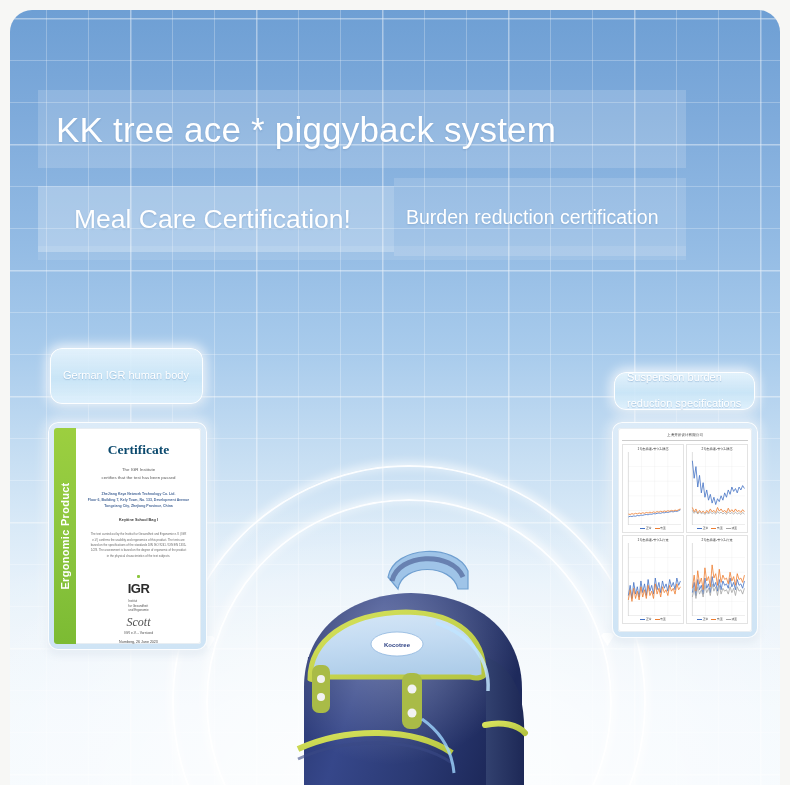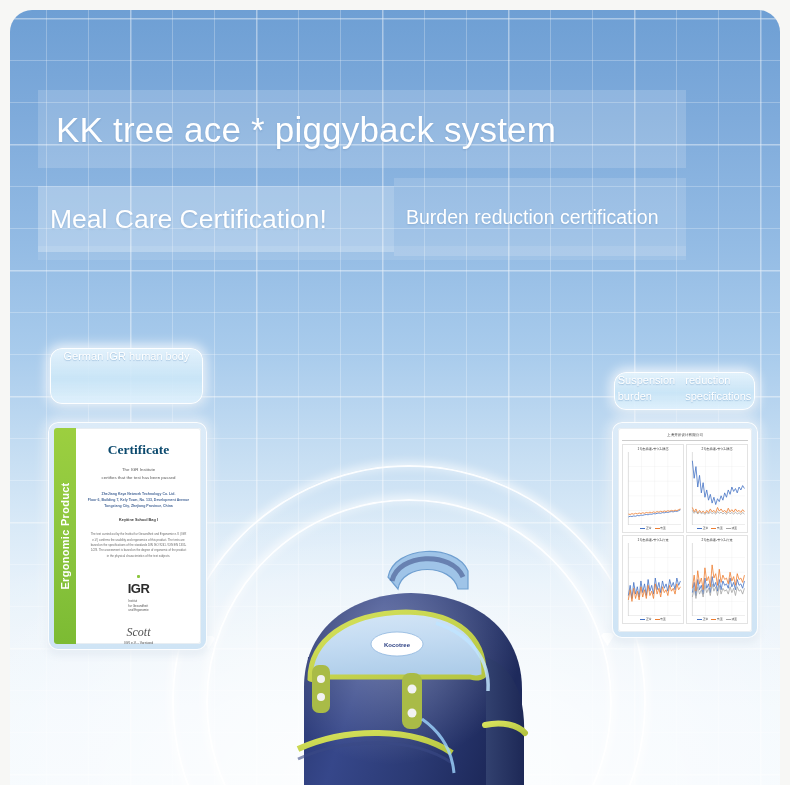--- a/index.html
+++ b/index.html
@@ -73,21 +73,21 @@
     color:#ffffff;font-size:19.5px;line-height:1.38;padding-left:12px;
     text-shadow:0 1px 2px rgba(40,80,130,.18);
   }
 
   .sub-left{
     position:absolute;left:28px;top:176px;width:356px;height:66px;
     background:rgba(255,255,255,.26);
     display:flex;align-items:center;
   }
   .sub-left .txt{
-    color:#ffffff;font-size:26.5px;line-height:1;padding-left:12px;white-space:nowrap;
+    color:#ffffff;font-size:26.5px;line-height:1;padding-left:36px;white-space:nowrap;
     text-shadow:0 1px 2px rgba(40,80,130,.18);
   }
   .ghost-strip{
     position:absolute;left:28px;top:236px;width:648px;height:14px;
     background:rgba(255,255,255,.10);
   }
 
   
   .arc{
     position:absolute;border-radius:50%;border:2px solid rgba(255,255,255,.92);
@@ -106,22 +106,22 @@
   .tick-l{left:192px;top:626px;}
   .tick-r{left:591px;top:623px;}
 
   
   .callout{
     position:absolute;border-radius:12px;
     background:linear-gradient(180deg, rgba(229,243,252,.95) 0%, rgba(203,230,247,.92) 55%, rgba(224,241,252,.95) 100%);
     border:1.5px solid rgba(255,255,255,.95);
     box-shadow:0 0 12px 3px rgba(255,255,255,.85), 0 2px 6px rgba(70,120,170,.18);
     color:#ffffff;
-    display:flex;flex-direction:row;justify-content:center;
-    padding:0 12px;box-sizing:border-box;
+    display:flex;flex-direction:column;justify-content:center;
+    padding:16px 12px;box-sizing:border-box;
   }
   .callout span{
     display:block;font-size:11px;line-height:1.45;color:#ffffff;
     text-shadow:0 1px 1px rgba(120,160,200,.55);
   }
   .callout-left{left:40px;top:338px;width:153px;height:56px;}
   .callout-right{left:604px;top:362px;width:141px;height:38px;gap:10px;}
 
   
   .cert-frame{
@@ -148,21 +148,21 @@
   .cert-body{position:absolute;left:22px;right:0;top:0;bottom:0;padding:10px 8px 6px 8px;box-sizing:border-box;text-align:center;}
   .cert-h{font-size:13.5px;font-weight:bold;color:#0c4a6e;margin-top:4px;font-family:"Liberation Serif",serif;}
   .cert-sub{font-size:4.4px;color:#5a5a5a;line-height:1.8;margin-top:8px;}
   .cert-org{font-size:3.5px;color:#4a6a9a;line-height:1.75;margin-top:9px;font-weight:bold;}
   .cert-item{font-size:3.8px;color:#3a3a3a;margin-top:9px;font-weight:bold;}
   .cert-para{font-size:2.9px;color:#6a6a6a;line-height:1.85;margin-top:10px;padding:0 6px;text-align:center;}
   .cert-logo{margin-top:10px;display:flex;align-items:center;justify-content:center;gap:3px;flex-direction:column;}
   .cert-logo .dot{width:3px;height:3px;background:#8cc63f;border-radius:1px;margin-top:6px;}
   .cert-logo .igr{font-size:13px;font-weight:bold;color:#2b2b2b;letter-spacing:-.5px;font-family:"Liberation Sans",sans-serif;}
   .cert-logo .tag{font-size:3px;color:#555;line-height:1.5;text-align:left;}
-  .cert-sig{margin-top:12px;font-family:"Liberation Serif",serif;font-size:12px;color:#333;font-style:italic;opacity:.85;text-align:center;}
+  .cert-sig{margin-top:2px;font-family:"Liberation Serif",serif;font-size:12px;color:#333;font-style:italic;opacity:.85;text-align:center;}
   .cert-sigline{font-size:3.4px;color:#555;margin-top:1px;}
   .cert-date{font-size:3.6px;color:#444;margin-top:5px;}
 
   
   .rep-frame{
     position:absolute;left:602px;top:412px;width:146px;height:216px;
     border-radius:10px;
     background:linear-gradient(180deg,#dcebf8 0%,#cfe4f5 100%);
     border:1.5px solid rgba(255,255,255,.9);
     box-shadow:0 0 12px 3px rgba(255,255,255,.7), 0 3px 8px rgba(60,110,160,.22);

